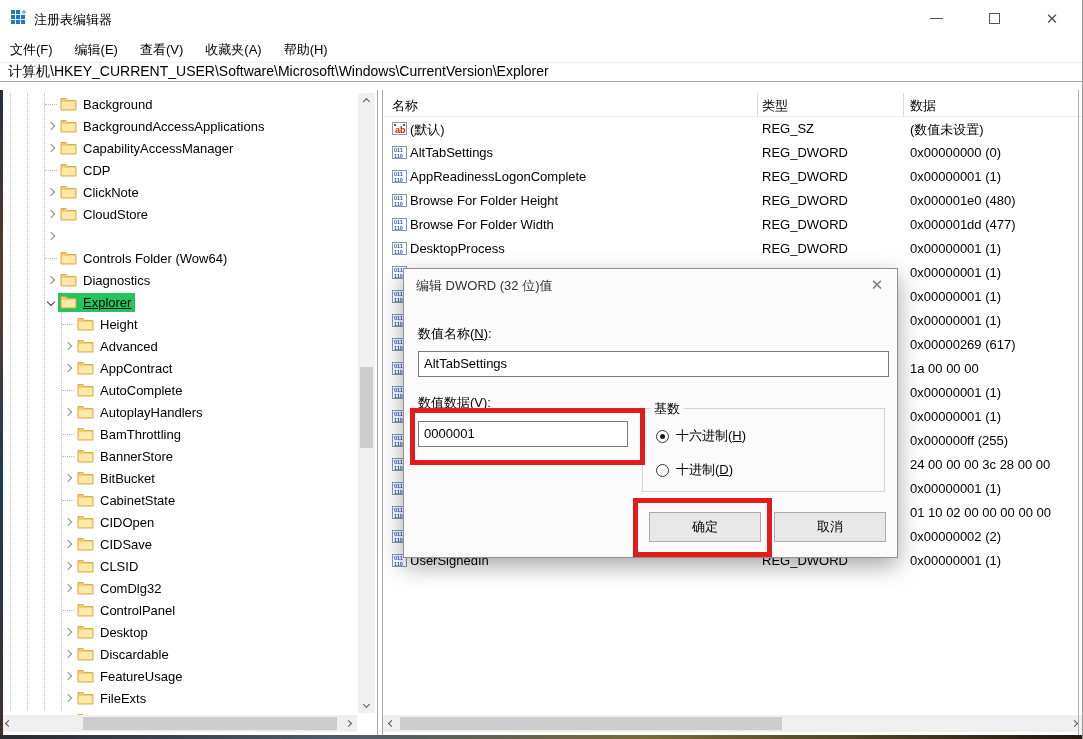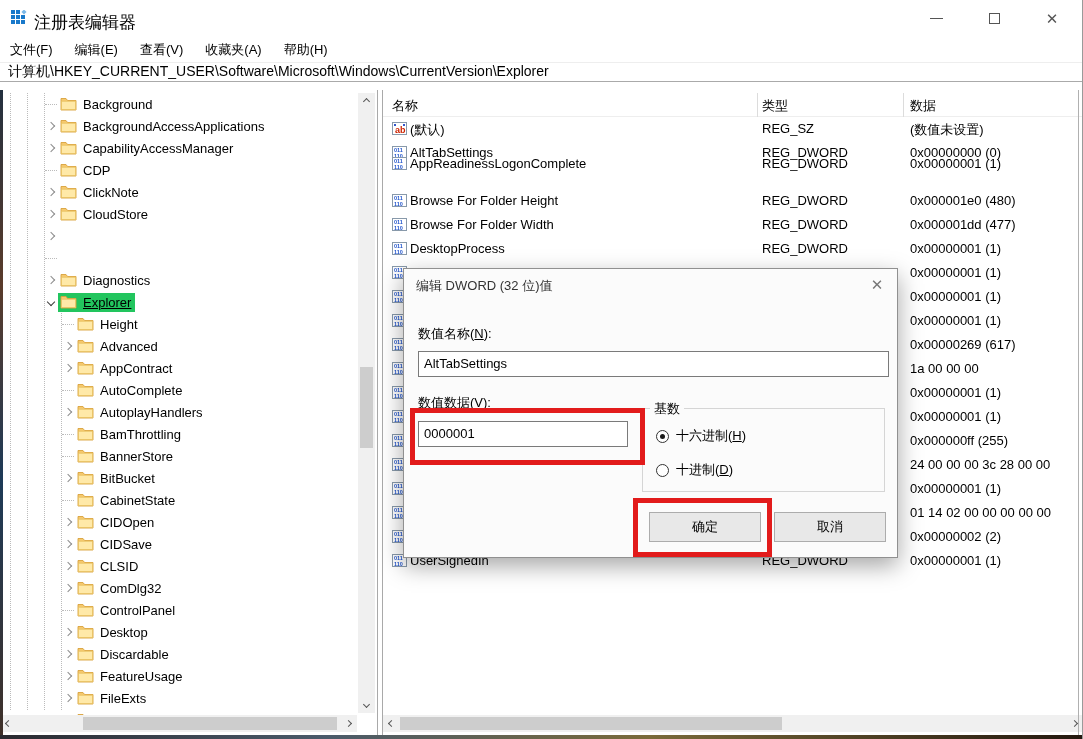--- a/index.html
+++ b/index.html
@@ -2,21 +2,21 @@
 <html><head>
 <meta charset="utf-8">
 <style>
   html,body{margin:0;padding:0;background:#888;}
   *{box-sizing:border-box;font-family:"Liberation Sans","DejaVu Sans",sans-serif;}
   .screen{position:relative;width:1083px;height:739px;background:#fff;overflow:hidden;
           border-right:1px solid #9a9a9a;color:#000;}
   
   .titlebar{position:absolute;left:0;top:0;width:1083px;height:37px;background:#fff;}
   .app-icon{position:absolute;left:10px;top:10px;width:17px;height:17px;}
-  .app-title{position:absolute;left:34px;top:11px;font-size:17px;}
+  .app-title{position:absolute;left:34px;top:11px;font-size:13px;}
   .winbtn{position:absolute;top:0;width:46px;height:37px;display:flex;align-items:center;justify-content:center;color:#444;}
   .winbtn.min{left:913px;} .winbtn.max{left:971px;} .winbtn.close{left:1029px;}
   .glyph-min{width:13px;height:0;border-top:1px solid #555;}
   .glyph-max{width:11px;height:11px;border:1px solid #555;}
   .glyph-x{font-size:15px;color:#555;line-height:1;}
   
   .menubar{position:absolute;left:0;top:37px;width:1083px;height:25px;background:#fff;display:flex;align-items:center;}
   .menu-item{font-size:13px;margin-left:10px;margin-right:12px;white-space:nowrap;}
   
   .addressbar{position:absolute;left:0;top:62px;width:1083px;height:20px;background:#fff;
@@ -207,20 +207,27 @@
         </div>
         <div class="tree-row" style="top: 135px; left: 44px;">
           <span class="expander">
             <span class="chev right"></span>
           </span>
         </div>
         <div class="tree-row" style="top: 157px; left: 44px;">
           <span class="expander">
             <span class="stub"></span>
           </span>
+          <span class="hl">
+  <svg class="folder-ic" width="17" height="14" viewBox="0 0 17 14">
+    <path d="M1 1.5h5l1.6 2H16V13H1z" fill="#f5c96e" stroke="#d9a23c" stroke-width="0.9"></path>
+    <rect x="1.4" y="4.2" width="14.2" height="8.4" fill="#ffe9a8" stroke="#e8c060" stroke-width="0.8"></rect>
+  </svg>
+<span>Controls Folder (Wow64)</span>
+          </span>
         </div>
         <div class="tree-row" style="top: 179px; left: 44px;">
           <span class="expander">
             <span class="chev right"></span>
           </span>
           <span class="hl">
   <svg class="folder-ic" width="17" height="14" viewBox="0 0 17 14">
     <path d="M1 1.5h5l1.6 2H16V13H1z" fill="#f5c96e" stroke="#d9a23c" stroke-width="0.9"></path>
     <rect x="1.4" y="4.2" width="14.2" height="8.4" fill="#ffe9a8" stroke="#e8c060" stroke-width="0.8"></rect>
   </svg>
@@ -517,21 +524,21 @@
   <svg width="15" height="13" viewBox="0 0 15 13">
     <rect x="0.5" y="0.5" width="14" height="12" fill="#fff" stroke="#8899aa"></rect>
     <text x="2" y="6" font-size="5.5" font-weight="bold" fill="#2255cc" font-family="DejaVu Sans Mono, monospace">011</text>
     <text x="2" y="11.5" font-size="5.5" font-weight="bold" fill="#2255cc" font-family="DejaVu Sans Mono, monospace">110</text>
   </svg>
 </span>
           <span class="cell name">AltTabSettings</span>
           <span class="cell type">REG_DWORD</span>
           <span class="cell data">0x00000000 (0)</span>
         </div>
-        <div class="list-row" style="top: 62px;">
+        <div class="list-row" style="top: 75px;">
           <span class="row-icon">
   <svg width="15" height="13" viewBox="0 0 15 13">
     <rect x="0.5" y="0.5" width="14" height="12" fill="#fff" stroke="#8899aa"></rect>
     <text x="2" y="6" font-size="5.5" font-weight="bold" fill="#2255cc" font-family="DejaVu Sans Mono, monospace">011</text>
     <text x="2" y="11.5" font-size="5.5" font-weight="bold" fill="#2255cc" font-family="DejaVu Sans Mono, monospace">110</text>
   </svg>
 </span>
           <span class="cell name">AppReadinessLogonComplete</span>
           <span class="cell type">REG_DWORD</span>
           <span class="cell data">0x00000001 (1)</span>
@@ -695,21 +702,21 @@
         <div class="list-row" style="top: 411px;">
           <span class="row-icon">
   <svg width="15" height="13" viewBox="0 0 15 13">
     <rect x="0.5" y="0.5" width="14" height="12" fill="#fff" stroke="#8899aa"></rect>
     <text x="2" y="6" font-size="5.5" font-weight="bold" fill="#2255cc" font-family="DejaVu Sans Mono, monospace">011</text>
     <text x="2" y="11.5" font-size="5.5" font-weight="bold" fill="#2255cc" font-family="DejaVu Sans Mono, monospace">110</text>
   </svg>
 </span>
           <span class="cell name"></span>
           <span class="cell type"></span>
-          <span class="cell data">01 14 02 00 00 00 00 00</span>
+          <span class="cell data">01 10 02 00 00 00 00 00</span>
         </div>
         <div class="list-row" style="top: 435px;">
           <span class="row-icon">
   <svg width="15" height="13" viewBox="0 0 15 13">
     <rect x="0.5" y="0.5" width="14" height="12" fill="#fff" stroke="#8899aa"></rect>
     <text x="2" y="6" font-size="5.5" font-weight="bold" fill="#2255cc" font-family="DejaVu Sans Mono, monospace">011</text>
     <text x="2" y="11.5" font-size="5.5" font-weight="bold" fill="#2255cc" font-family="DejaVu Sans Mono, monospace">110</text>
   </svg>
 </span>
           <span class="cell name"></span>

